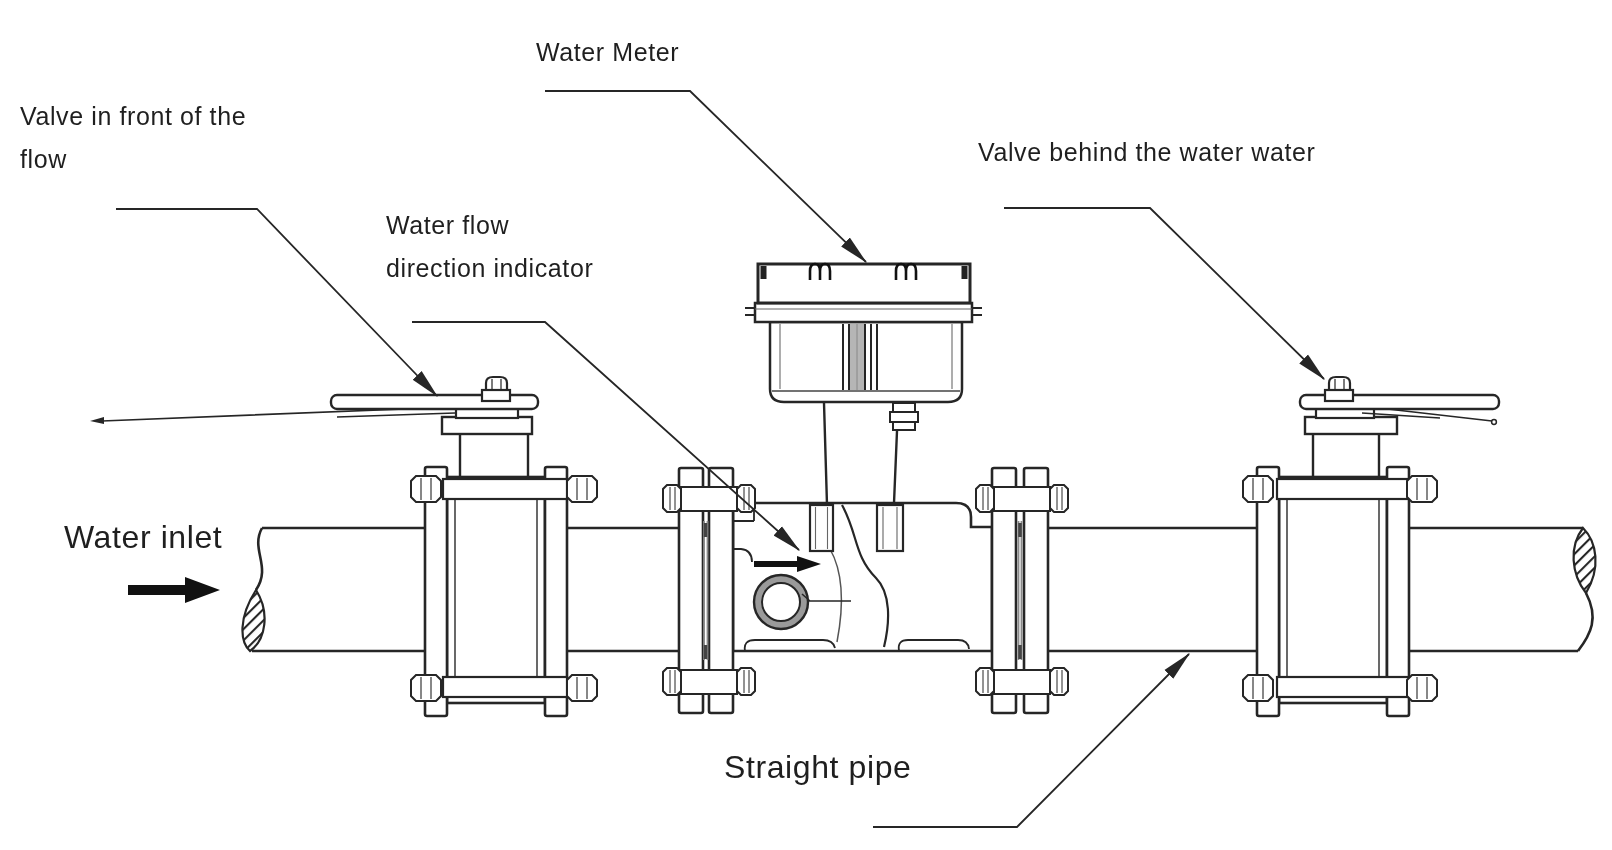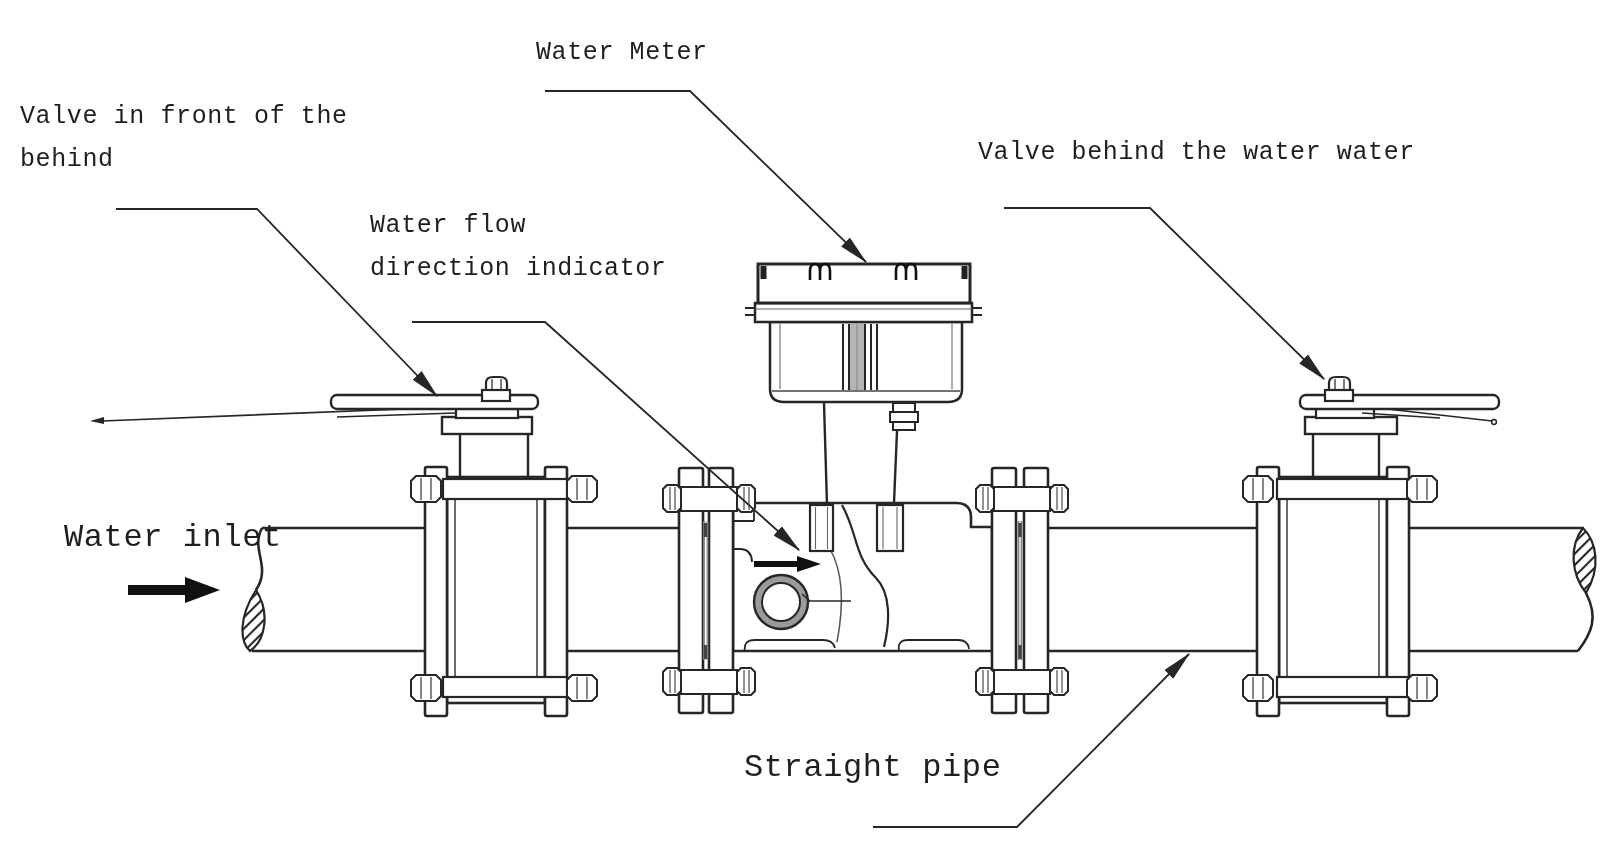--- a/index.html
+++ b/index.html
@@ -5,21 +5,21 @@
   :root{
     --ink:#262626;
     --text:#1f1f1f;
     --background:#ffffff;
     --gasket-gray:#8a8a8a;
     --rim-gray:#9a9a9a;
     --stripe-gray:#b5b5b5;
   }
   html,body{margin:0;padding:0;background:var(--background);}
   .stage{position:relative;width:1612px;height:850px;background:var(--background);overflow:hidden;
-         font-family:Liberation Mono, monospace;}
+         font-family:Liberation Sans, sans-serif;}
   .stage svg{position:absolute;left:0;top:0;}
   .lbl{position:absolute;font-size:25px;line-height:43px;color:var(--text);
        letter-spacing:.6px;white-space:pre-line;}
   .lbl.big{font-size:32px;}
 </style>
 </head>
 <body>
 
 <div class="stage">
 
@@ -207,20 +207,20 @@
     <path d="M412,322 H545 L799,550" marker-end="url(#ah)"></path>
     <path d="M1004,208 H1150 L1324,379" marker-end="url(#ah)"></path>
     <path d="M873,827 H1017 L1189,654" marker-end="url(#ah)"></path>
   </g>
 
   <polygon points="128,585 185,585 185,577 220,590 185,603 185,595 128,595" fill="#111"></polygon>
 </svg>
 
 <div class="lbl" style="left:536px;top:31px;">Water Meter</div>
 <div class="lbl" style="left:20px;top:95px;">Valve in front of the
-behind</div>
-<div class="lbl" style="left:370px;top:204px;">Water flow
+flow</div>
+<div class="lbl" style="left:386px;top:204px;">Water flow
 direction indicator</div>
 <div class="lbl" style="left:978px;top:131px;">Valve behind the water water</div>
 <div class="lbl big" style="left:64px;top:516px;">Water inlet</div>
-<div class="lbl big" style="left:744px;top:746px;text-align:right;">Straight pipe</div>
+<div class="lbl big" style="left:724px;top:746px;text-align:right;">Straight pipe</div>
 
 </div>
 
 </body></html>

